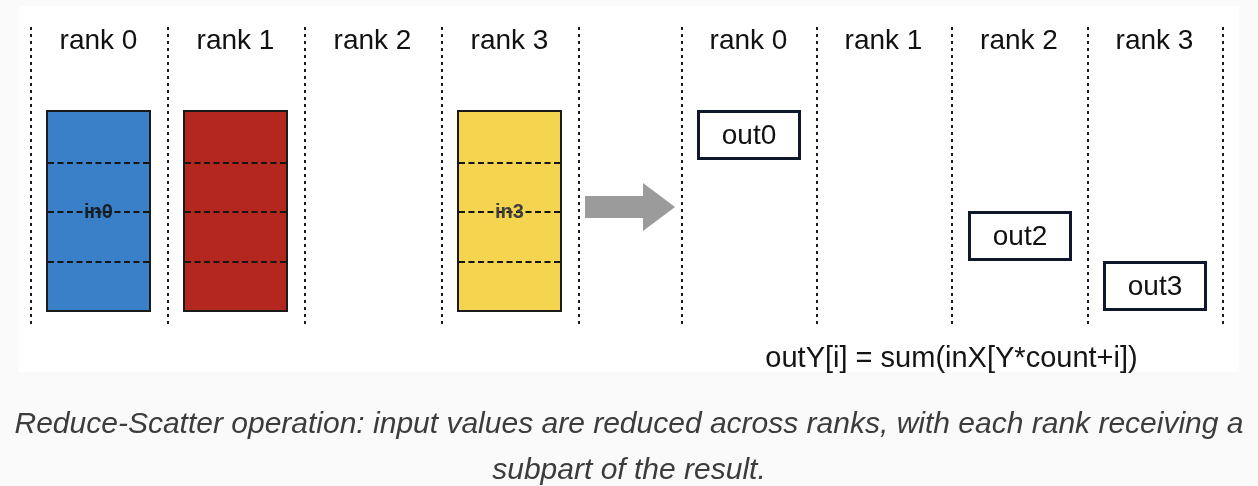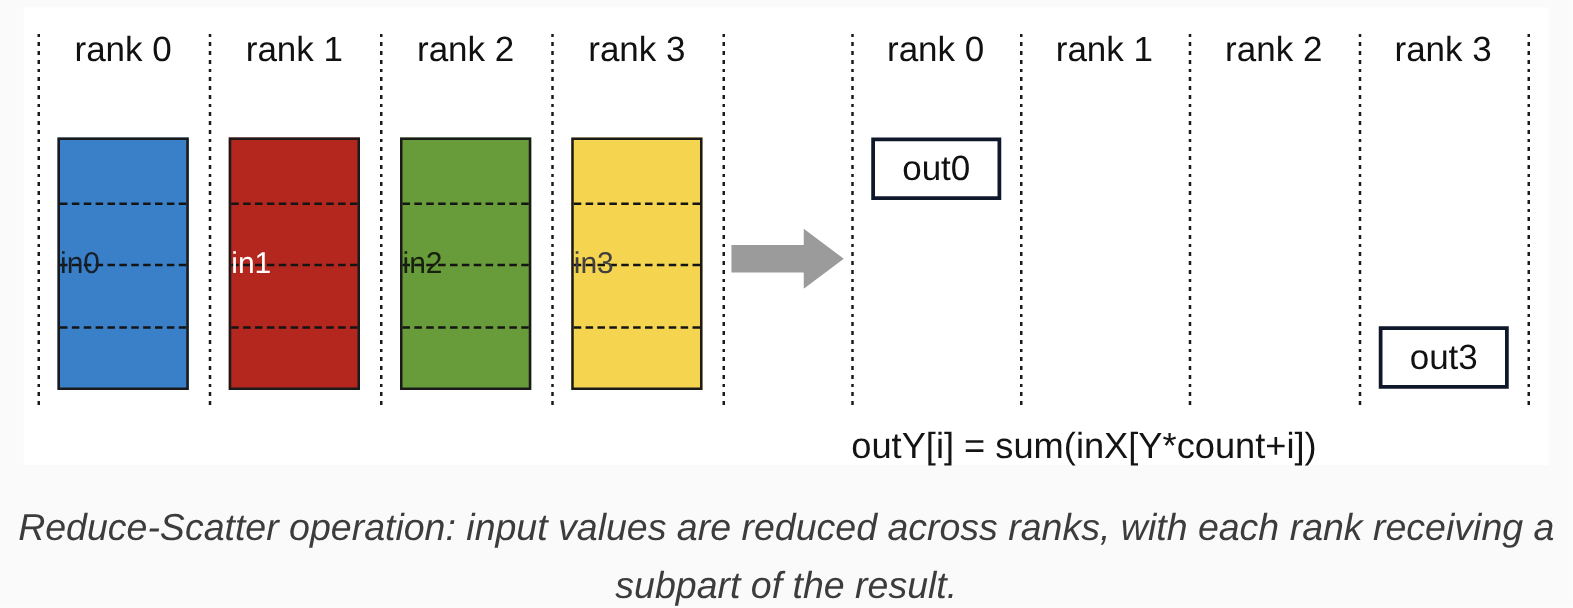--- a/index.html
+++ b/index.html
@@ -51,22 +51,23 @@
     border-top: 2px dashed #151515;
   }
   .qline.q1 { top: 25%; }
   .qline.q2 { top: 50%; }
   .qline.q3 { top: 75%; }
   .in-label {
     position: absolute;
     left: 0; right: 0;
     top: 50%;
     transform: translateY(-50%);
-    text-align: left;
-    font-size: 24px;
+    text-align: center;
+    font-size: 20px;
+    font-weight: bold;
   }
   .arrow-wrap {
     position: absolute;
     left: 585px; top: 166px;
     width: 90px; height: 48px;
   }
   .out-box {
     position: absolute;
     width: 104px;
     height: 50px;
@@ -74,21 +75,21 @@
     border: 3px solid #0f172a;
     text-align: center;
     line-height: 44px;
     font-size: 28px;
     color: #111111;
   }
   .formula {
     position: absolute;
     left: 681px; top: 324px;
     width: 541px;
-    text-align: left;
+    text-align: center;
     font-size: 29px;
     color: #141414;
   }
   .caption {
     position: absolute;
     left: 0; top: 383px;
     width: 1258px;
     text-align: center;
     font-style: italic;
     font-size: 30px;
@@ -127,42 +128,36 @@
   <div class="in-block" style="left: 46px; background: rgb(58, 128, 201);">
     <div class="qline q1"></div>
     <div class="qline q2"></div>
     <div class="qline q3"></div>
     <div class="in-label" style="color: rgb(22, 32, 42);">in0</div>
   </div>
   <div class="in-block" style="left: 183px; background: rgb(179, 39, 30);">
     <div class="qline q1"></div>
     <div class="qline q2"></div>
     <div class="qline q3"></div>
-    <div class="in-label" style="color: rgb(255, 255, 255);">in1</div>
-  </div>
-  <div class="in-block" style="left: 320px; background: rgb(104, 155, 58);">
-    <div class="qline q1"></div>
-    <div class="qline q2"></div>
-    <div class="qline q3"></div>
-    <div class="in-label" style="color: rgb(23, 34, 14);">in2</div>
   </div>
   <div class="in-block" style="left: 457px; background: rgb(245, 212, 79);">
     <div class="qline q1"></div>
     <div class="qline q2"></div>
     <div class="qline q3"></div>
     <div class="in-label" style="color: #404040;">in3</div>
   </div>
 
   <div class="arrow-wrap">
     <svg width="90" height="48" viewBox="0 0 90 48">
       <polygon points="0,13 58,13 58,0 90,24 58,48 58,35 0,35" fill="#9b9b9b"></polygon>
     </svg>
   </div>
 
   <div class="out-box" style="left:697px;top:93px">out0</div>
+  <div class="out-box" style="left:968px;top:194px">out2</div>
   <div class="out-box" style="left:1103px;top:244px">out3</div>
 
   <div class="formula">outY[i] = sum(inX[Y*count+i])</div>
 
   <div class="caption">
     <div>Reduce-Scatter operation: input values are reduced across ranks, with each rank receiving a</div>
     <div>subpart of the result.</div>
   </div>
 
 </div>

